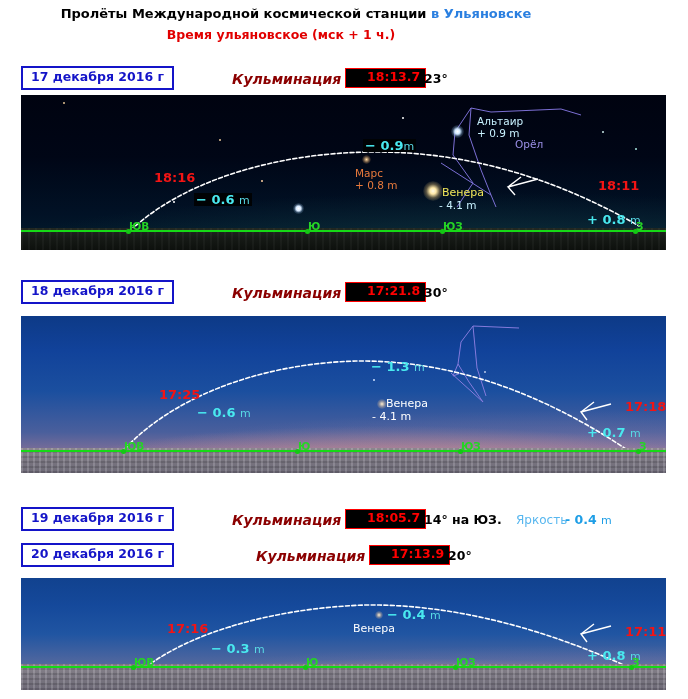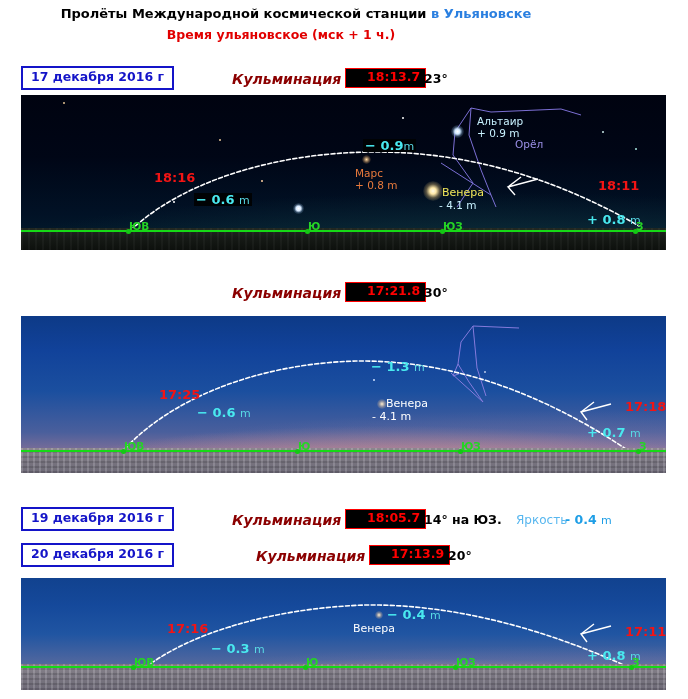--- a/index.html
+++ b/index.html
@@ -189,20 +189,21 @@
     <div class="hdot" style="left:284px;bottom:16px;"></div>
     <div class="hdot" style="left:419px;bottom:16px;"></div>
     <div class="hdot" style="left:612px;bottom:16px;"></div>
     <div class="hlabel" style="left:108px;bottom:19px;">ЮВ</div>
     <div class="hlabel" style="left:287px;bottom:19px;">Ю</div>
     <div class="hlabel" style="left:422px;bottom:19px;">ЮЗ</div>
     <div class="hlabel" style="left:615px;bottom:19px;">З</div>
   </div>
 
   <div class="rowhead" style="top:280px;">
+    <div class="datebox">18 декабря  2016 г</div>
     <div class="culm-label" style="left:232px;">Кульминация</div>
     <div class="timebox" style="left:345px;">17:21.8</div>
     <div class="elev" style="left:424px;">30°</div>
   </div>
 
   <div class="panel" style="top:316px;height:157px;">
     <div class="sky sky-dusk"></div>
 
     <div class="star" style="left:352px;top:63px;width:2px;height:2px;background:#cfe0ff;"></div>
     <div class="star" style="left:463px;top:55px;width:2px;height:2px;background:#b9c8e8;"></div>

